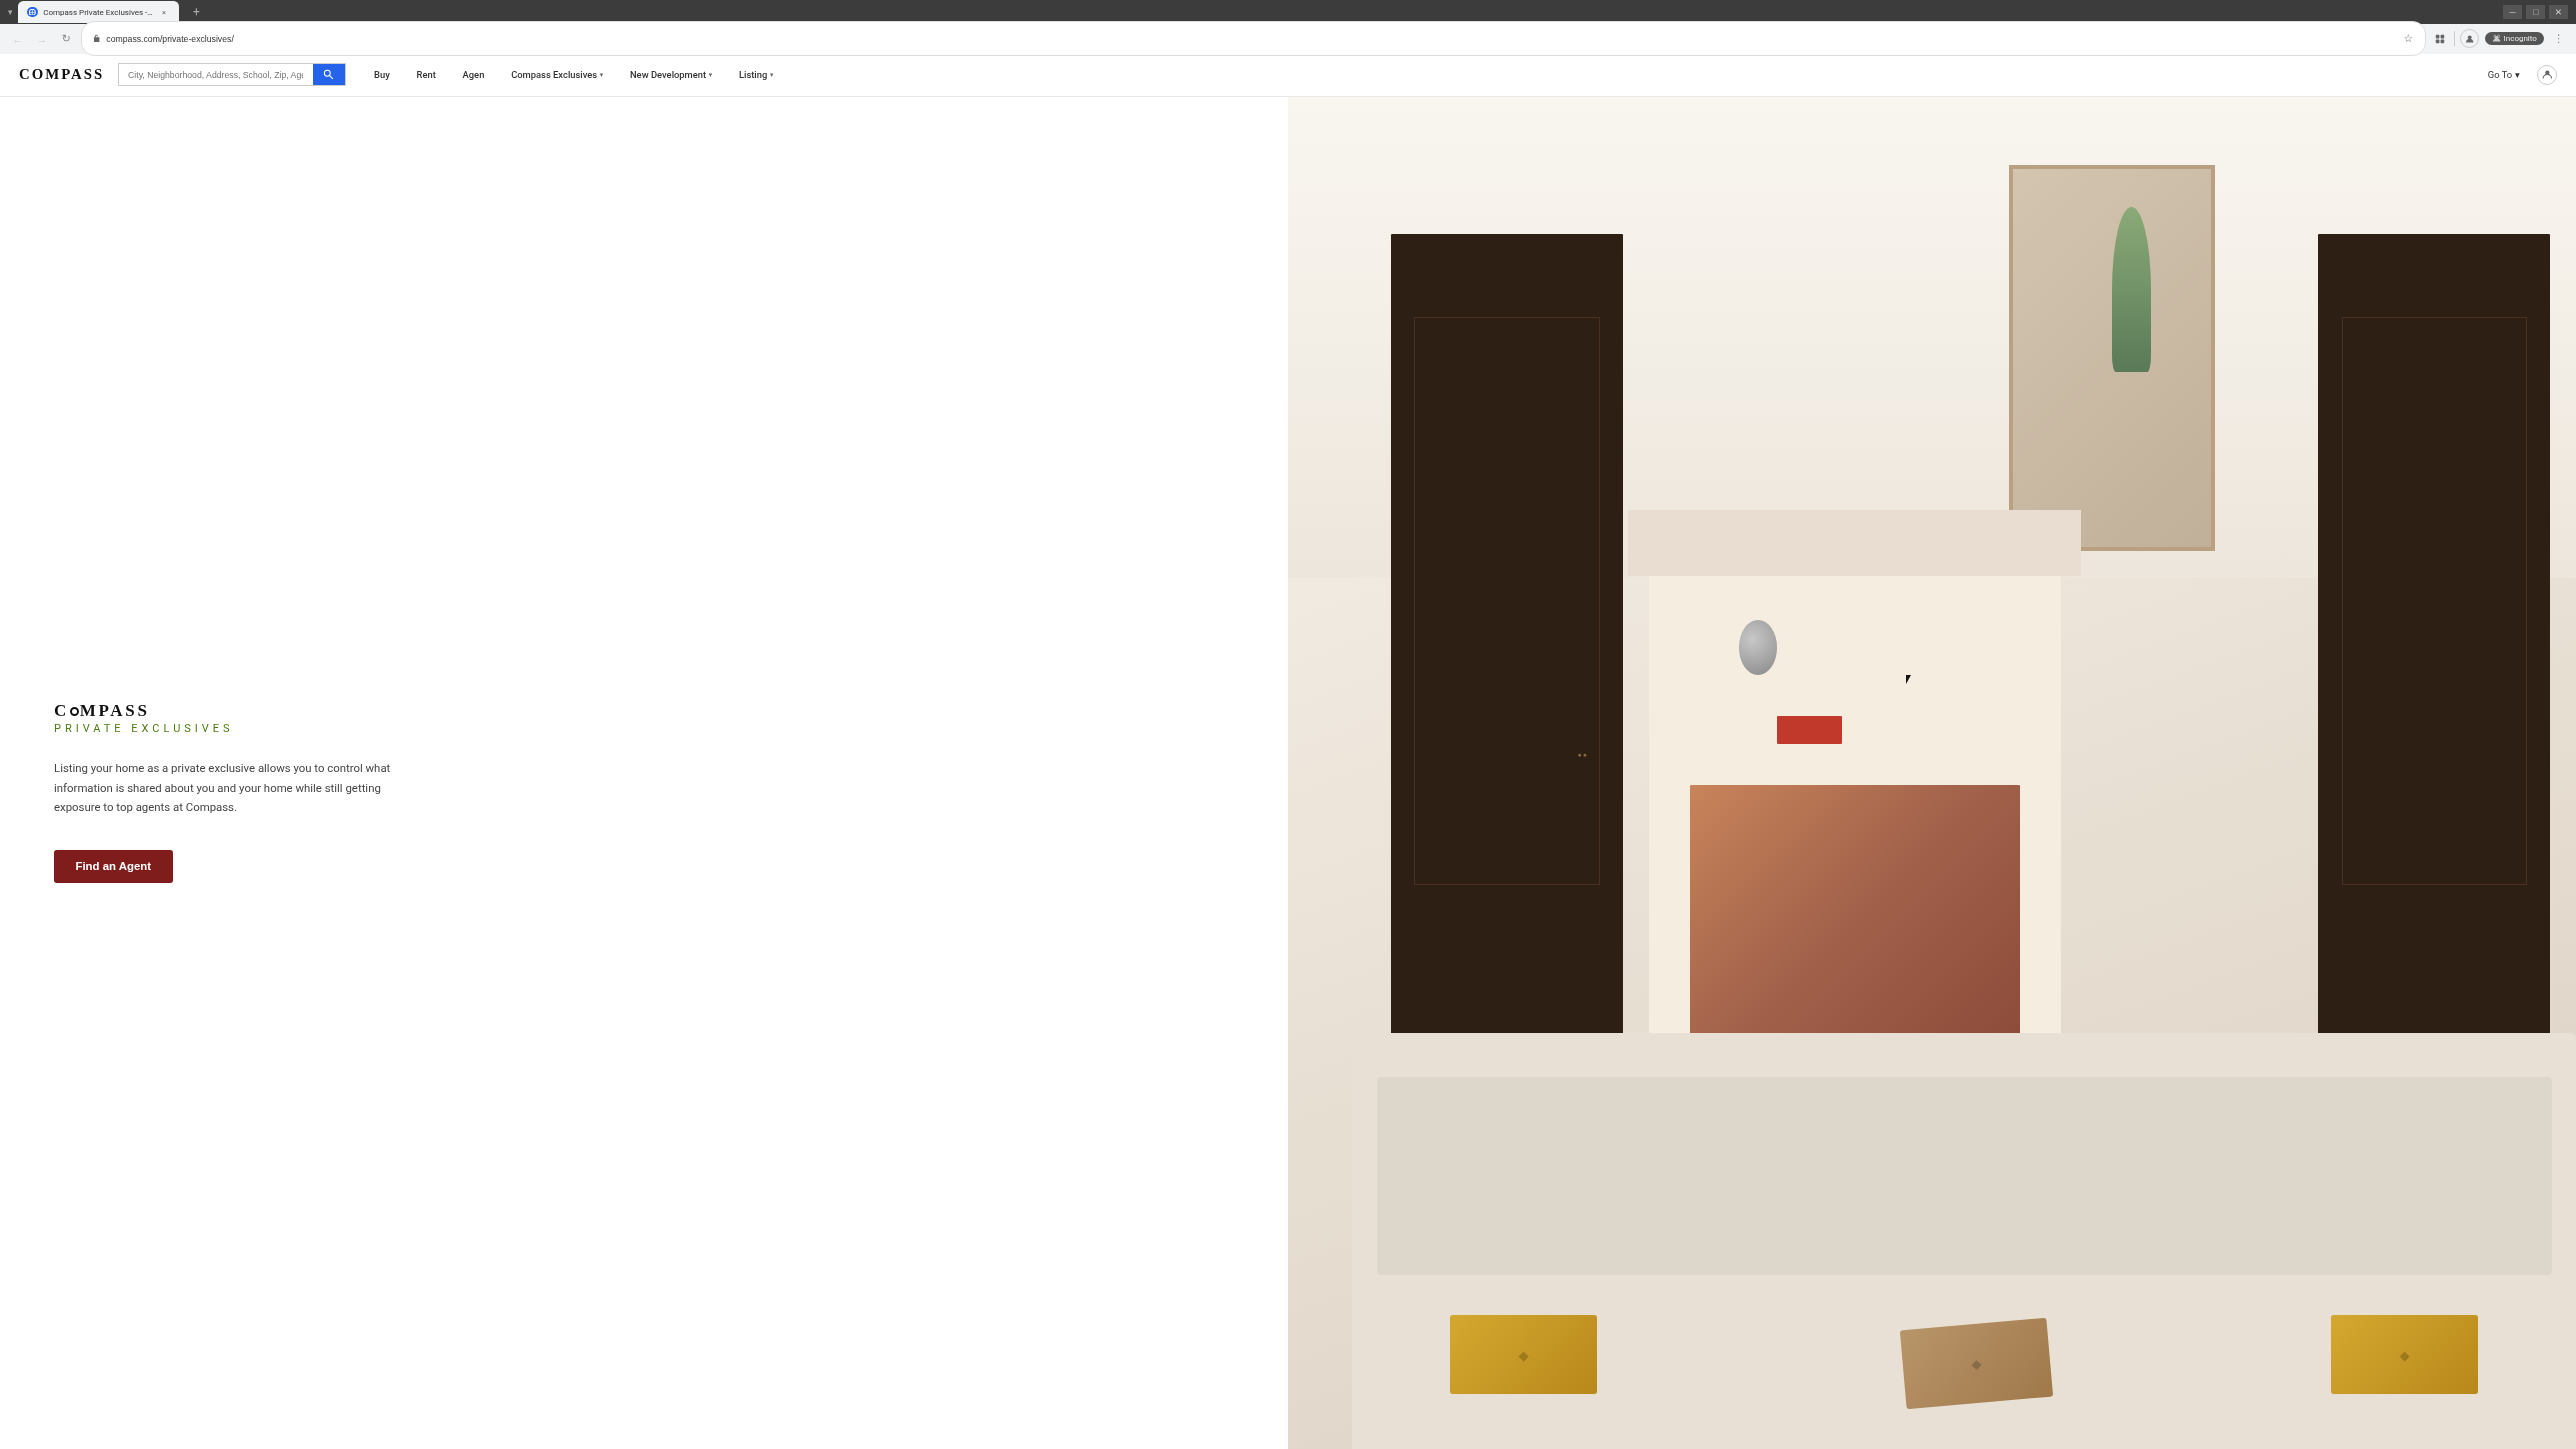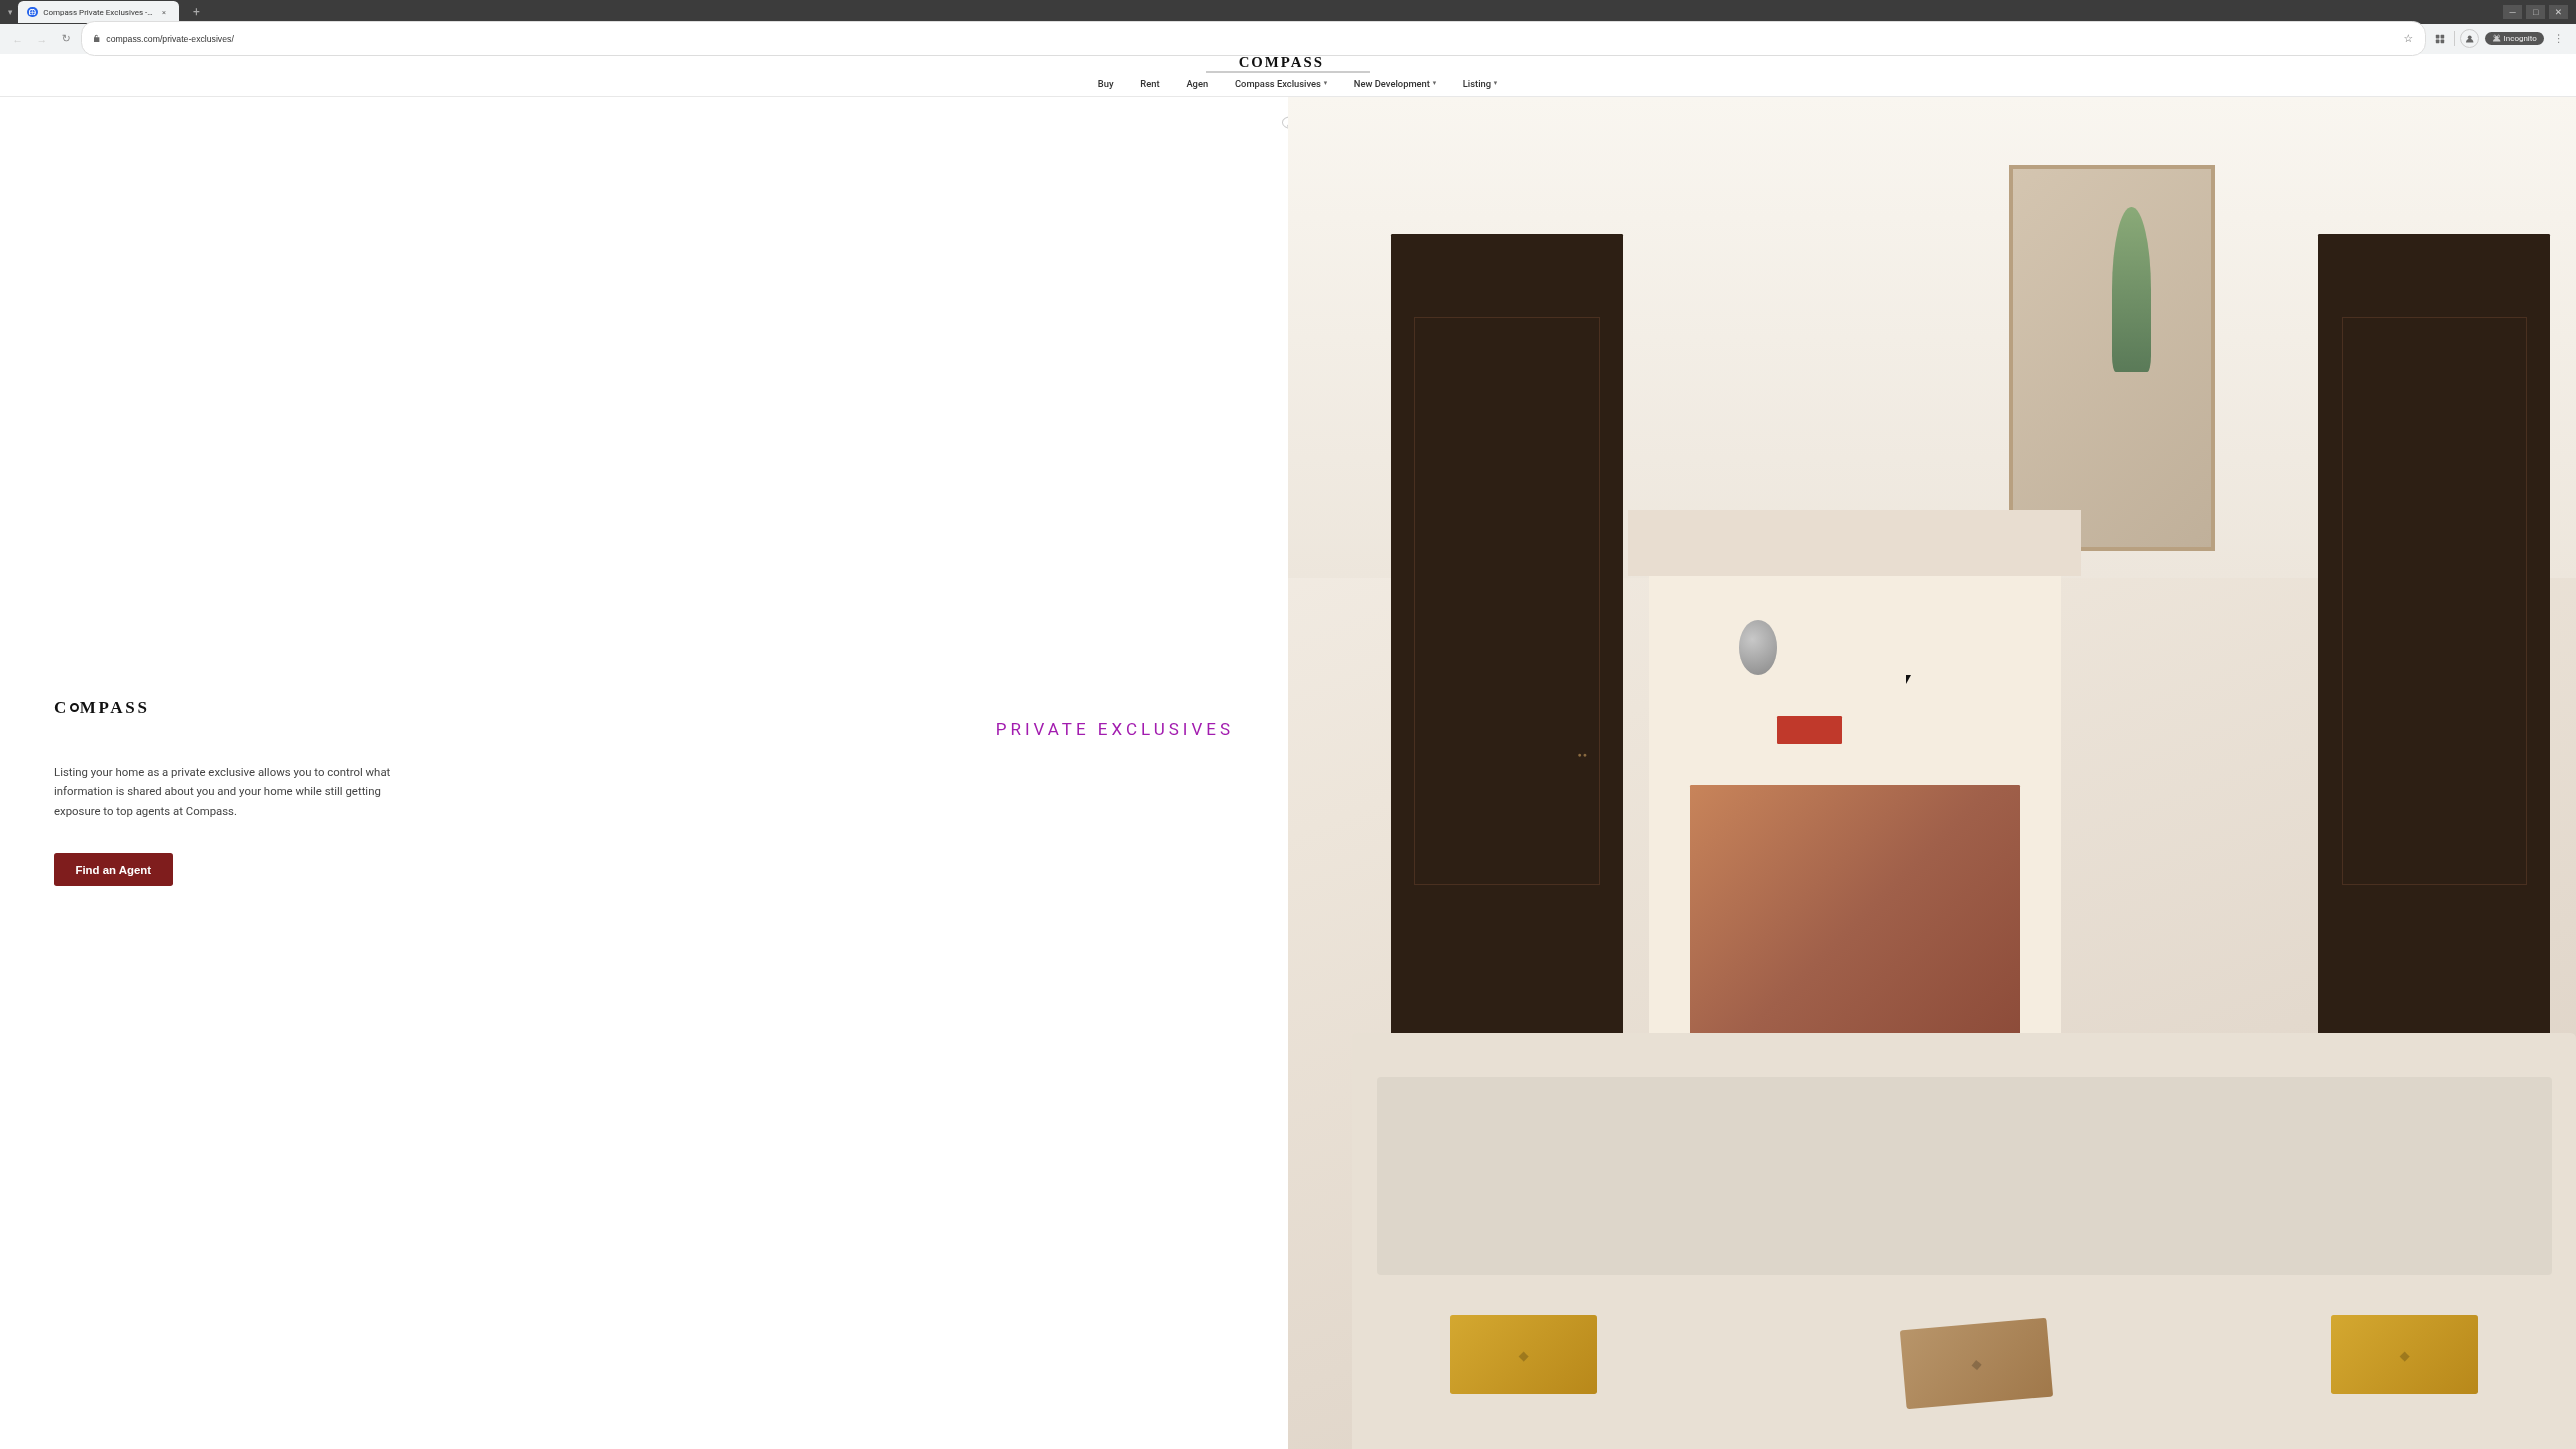--- a/index.html
+++ b/index.html
@@ -173,21 +173,20 @@
 
     
     .site-navbar {
       display: flex;
       align-items: center;
       padding: 0 19px;
       height: 43px;
       background: #fff;
       border-bottom: 0.7px solid #e8e8e8;
       gap: 0;
-      flex-direction: column;
     }
 
     .logo {
       font-family: 'Georgia', serif;
       font-size: 14.8px;
       font-weight: 700;
       letter-spacing: 2px;
       color: #111;
       margin-right: 13.4px;
       white-space: nowrap;
@@ -301,26 +300,25 @@
 
     .brand-name {
       font-size: 17px;
       font-weight: 700;
       letter-spacing: 2.7px;
       color: #111;
       font-family: 'Georgia', serif;
     }
 
     .brand-sub {
-      font-size: 17px;
+      font-size: 11px;
       font-weight: 400;
       letter-spacing: 4px;
-      color: #a21caf;
+      color: #4d7c0f;
       margin-top: 1.3px;
-      text-align: right;
     }
 
     .hero-heading {
       font-size: 38px;
       font-weight: 300;
       line-height: 1.15;
       color: #111;
       margin-bottom: 21.5px;
       font-style: italic;
     }

